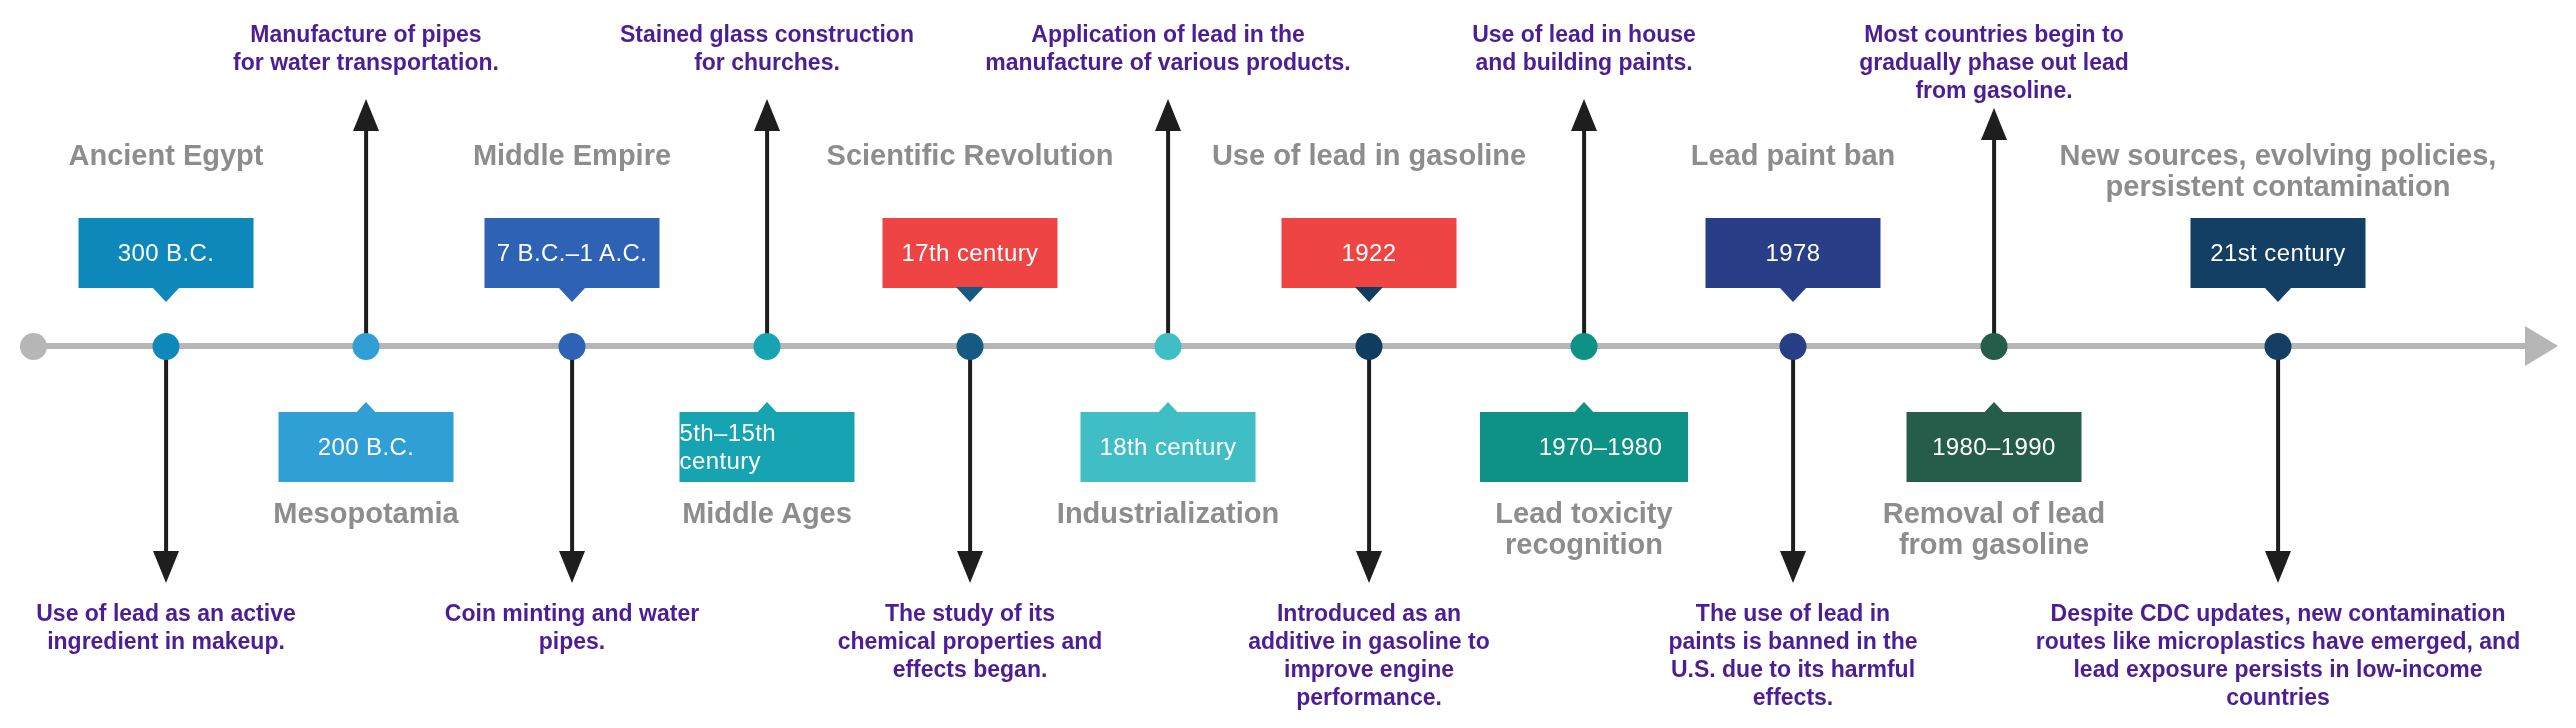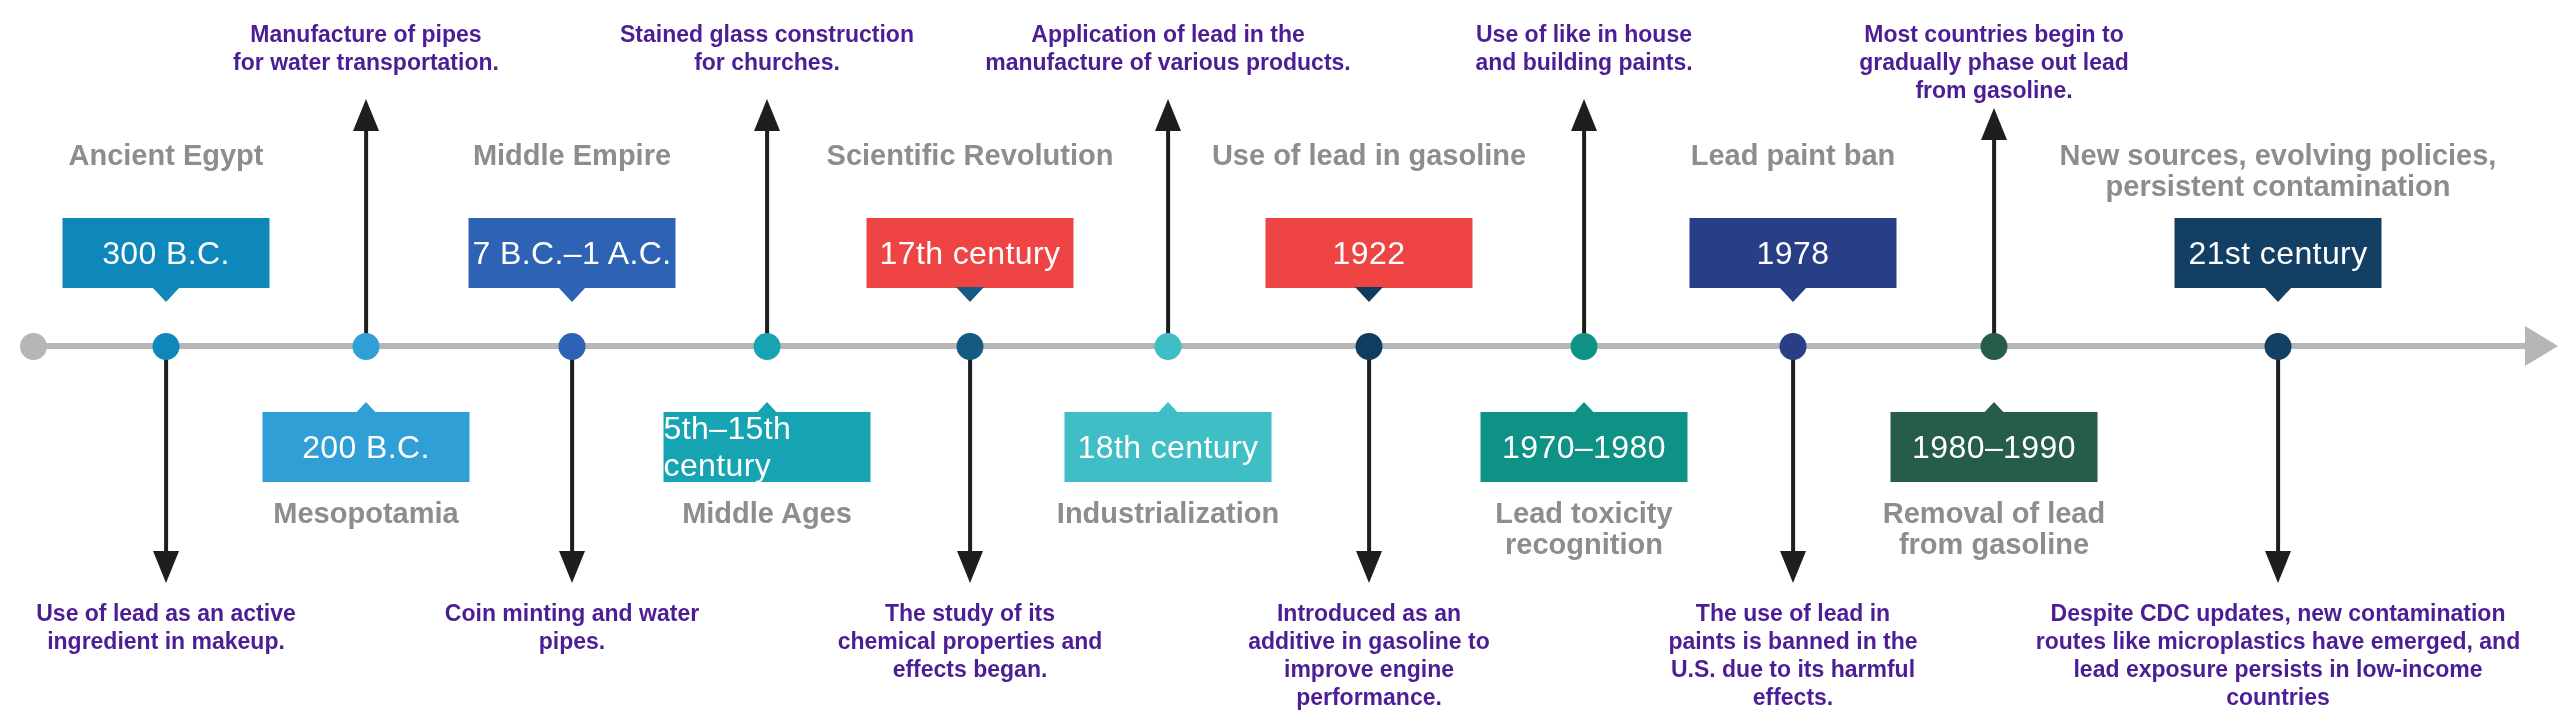--- a/index.html
+++ b/index.html
@@ -18,22 +18,22 @@
   
   .event{position:absolute;top:0;height:729px;width:0;}
   .event > *{position:absolute;left:0;transform:translateX(-50%);}
   .dot{top:333px;width:27px;height:27px;border-radius:50%;z-index:5;}
   
   .title{width:547px;text-align:center;font-size:29px;font-weight:700;color:#8d8d8d;
     line-height:31px;white-space:pre-line;z-index:2;}
   .title-above{top:140px;}
   .title-below{top:498px;}
   
-  .badge{width:207px;height:70px;display:flex;align-items:center;justify-content:center;
-    color:#ffffff;font-size:32px;font-weight:500;letter-spacing:0.4px;z-index:4;}
+  .badge{width:175px;height:70px;display:flex;align-items:center;justify-content:center;
+    color:#ffffff;font-size:24px;font-weight:500;letter-spacing:0.4px;z-index:4;}
   .badge-above{top:218px;}
   .badge-below{top:412px;}
   .pointer{width:0;height:0;z-index:4;}
   .pointer-down{top:287px;border-left:14.4px solid transparent;border-right:14.4px solid transparent;border-top:15px solid #000;}
   .pointer-up{top:402px;border-left:14.4px solid transparent;border-right:14.4px solid transparent;border-bottom:15px solid #000;}
   
   .conn-line{width:3.8px;background:#1e1e1e;z-index:3;}
   .conn-line-down{top:346px;height:207px;}
   .conn-line-up{top:129px;height:217px;}
   .conn-head{width:0;height:0;z-index:3;}
@@ -130,26 +130,26 @@
     <div class="conn-line conn-line-down"></div>
     <div class="conn-head conn-head-down"></div>
     <div class="dot" style="background-color: rgb(15, 60, 95);"></div>
     <div class="annotation annotation-bottom">Introduced as an
 additive in gasoline to
 improve engine
 performance.</div>
   </div>
 
   <div class="event" style="left:1584px">
-    <div class="annotation annotation-top">Use of like in house
+    <div class="annotation annotation-top">Use of lead in house
 and building paints.</div>
     <div class="conn-head conn-head-up"></div>
     <div class="conn-line conn-line-up"></div>
     <div class="pointer pointer-up" style="border-bottom-color: rgb(14, 146, 134);"></div>
-    <div class="badge badge-below" style="background-color: rgb(14, 146, 134);">1970–1980</div>
+    <div class="badge badge-below" style="background-color: rgb(14, 146, 134); padding-left: 33px;">1970–1980</div>
     <div class="title title-below">Lead toxicity
 recognition</div>
     <div class="dot" style="background-color: rgb(14, 146, 134);"></div>
   </div>
 
   <div class="event" style="left:1793px">
     <div class="title title-above">Lead paint ban</div>
     <div class="badge badge-above" style="background-color: rgb(40, 62, 134);">1978</div>
     <div class="pointer pointer-down" style="border-top-color: rgb(40, 62, 134);"></div>
     <div class="conn-line conn-line-down"></div>

